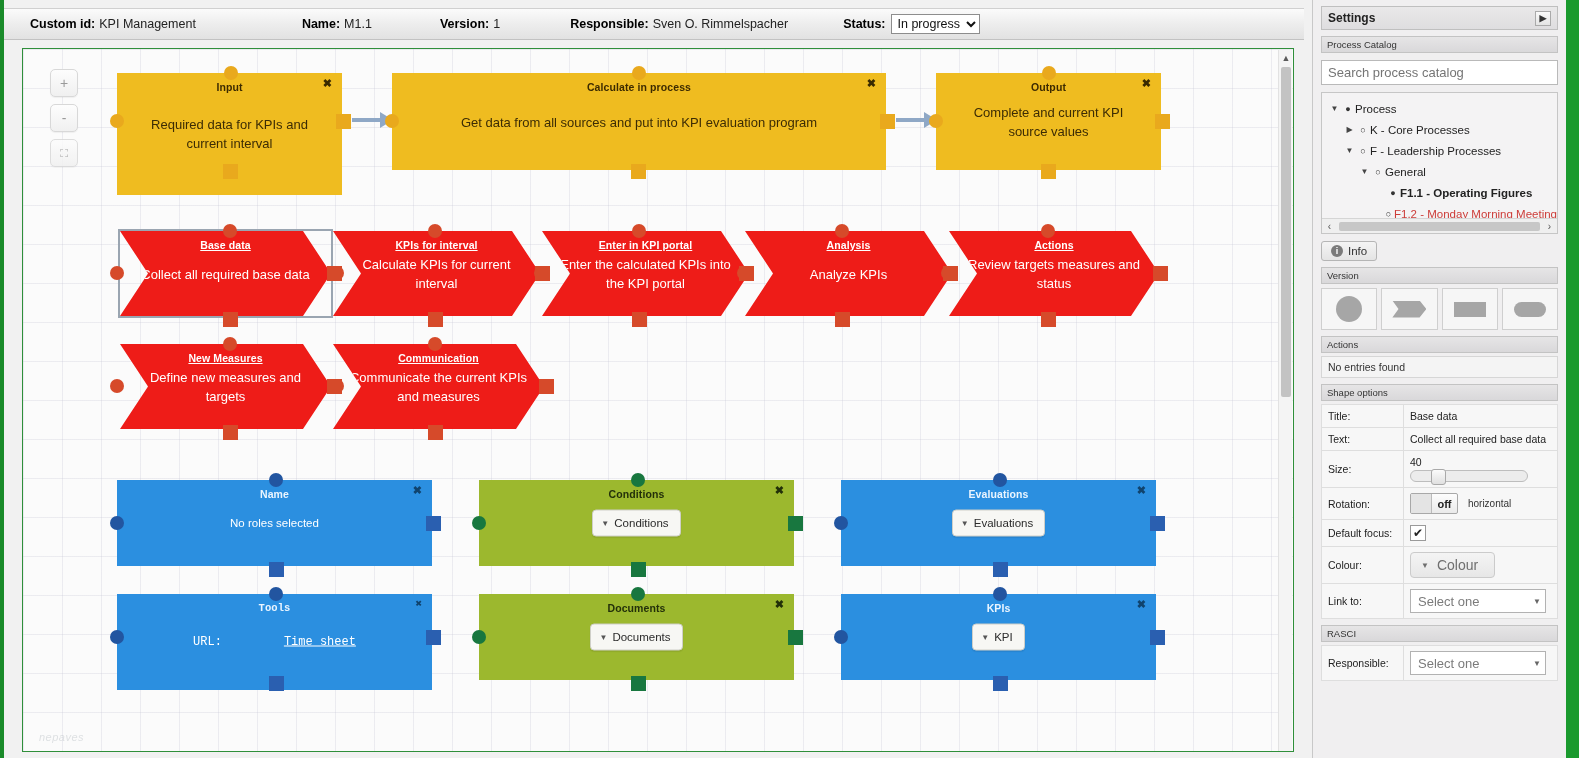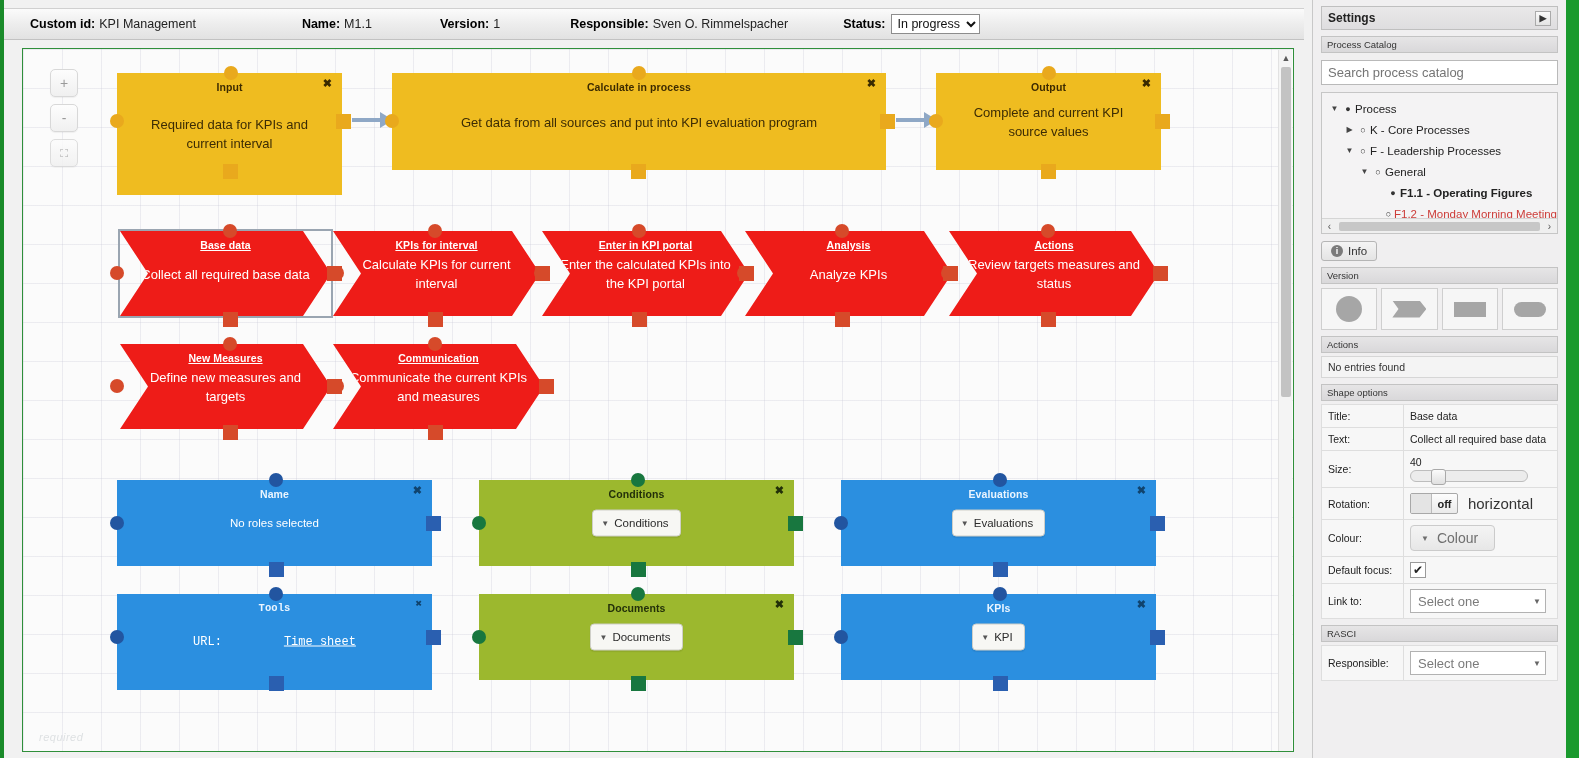--- a/index.html
+++ b/index.html
@@ -418,21 +418,21 @@
     width: 48px; height: 21px;
     border: 1px solid #a8a8a8;
     background: linear-gradient(to bottom,#fdfdfd,#eaeaea);
     border-radius: 2px;
     overflow: hidden;
     cursor: pointer;
     vertical-align: middle;
   }
   .toggle .knob { width: 21px; height: 100%; background: #e4e4e4; border-right: 1px solid #bbb; }
   .toggle .txt { flex: 1; text-align: center; font-size: 11px; font-weight: bold; color: #222; }
-  .tog-label { margin-left: 7px; font-size: 15px; color: #333; vertical-align: middle; }
+  .tog-label { margin-left: 7px; font-size: 10px; color: #333; vertical-align: middle; }
 
   .colour-btn {
     display: inline-flex; align-items: center; gap: 8px;
     padding: 4px 16px 4px 10px;
     border: 1px solid #cbcbcb;
     border-radius: 4px;
     background: linear-gradient(to bottom,#f4f4f4,#e7e7e7);
     color: #6f6f6f;
     font-size: 14px;
     cursor: pointer;
@@ -484,21 +484,21 @@
       </div>
       <div class="hfield sp-stat">
         <span class="hlabel">Status:</span>
         <select class="status-select" id="status-select"><option value="In progress">In progress</option><option value="Draft">Draft</option><option value="Released">Released</option><option value="Archived">Archived</option></select>
       </div>
     </div>
 
     <div class="canvas-wrap">
       <div class="canvas-grid"></div>
 
-      <div class="watermark">required</div>
+      <div class="watermark">nepaves</div>
 
       <div class="zoom-btns">
         <div class="zbtn">+</div>
         <div class="zbtn">-</div>
         <div class="zbtn fit">⛶</div>
       </div>
 
       <div class="vscroll">
         <div class="arrow-up">▲</div>
         <div class="thumb"></div>
@@ -802,32 +802,32 @@
         <td class="lab">Rotation:</td>
         <td>
           <span class="toggle">
             <span class="knob"></span>
             <span class="txt">off</span>
           </span>
           <span class="tog-label">horizontal</span>
         </td>
       </tr>
       <tr>
+        <td class="lab">Default focus:</td>
+        <td>
+          <span class="cbox">✔</span>
+        </td>
+      </tr>
+      <tr>
         <td class="lab">Colour:</td>
         <td>
           <span class="colour-btn">
             <span class="caret">▼</span>
             <span>Colour</span>
           </span>
-        </td>
-      </tr>
-      <tr>
-        <td class="lab">Default focus:</td>
-        <td>
-          <span class="cbox">✔</span>
         </td>
       </tr>
       <tr>
         <td class="lab">Link to:</td>
         <td>
           <span class="selectone">
             <span>Select one</span>
             <span class="caret">▼</span>
           </span>
         </td>

